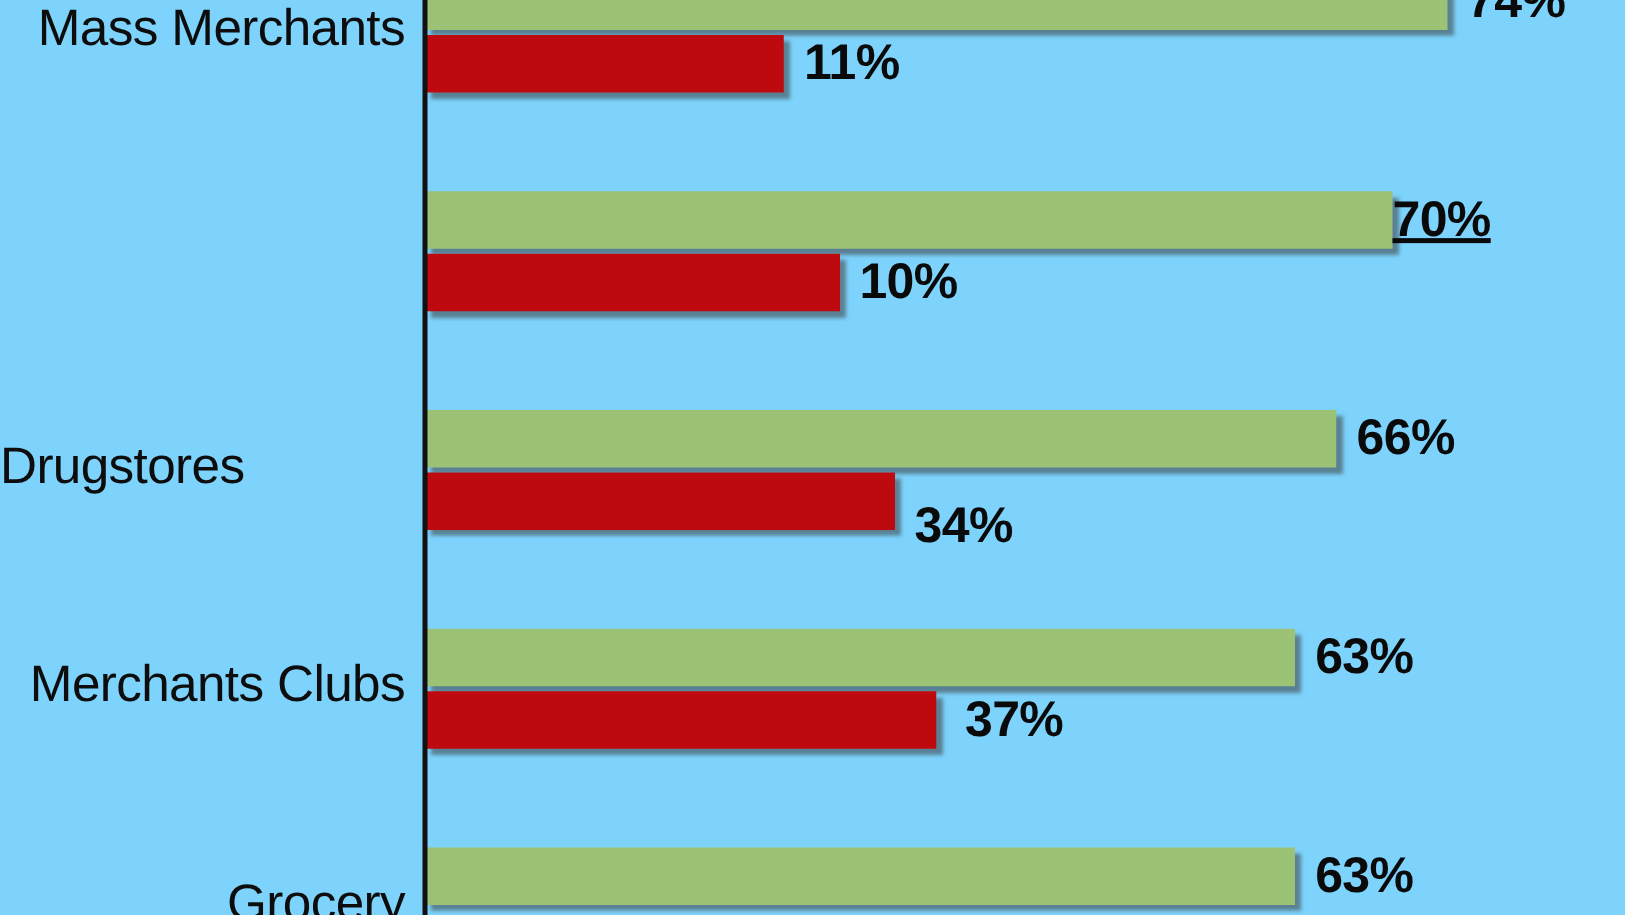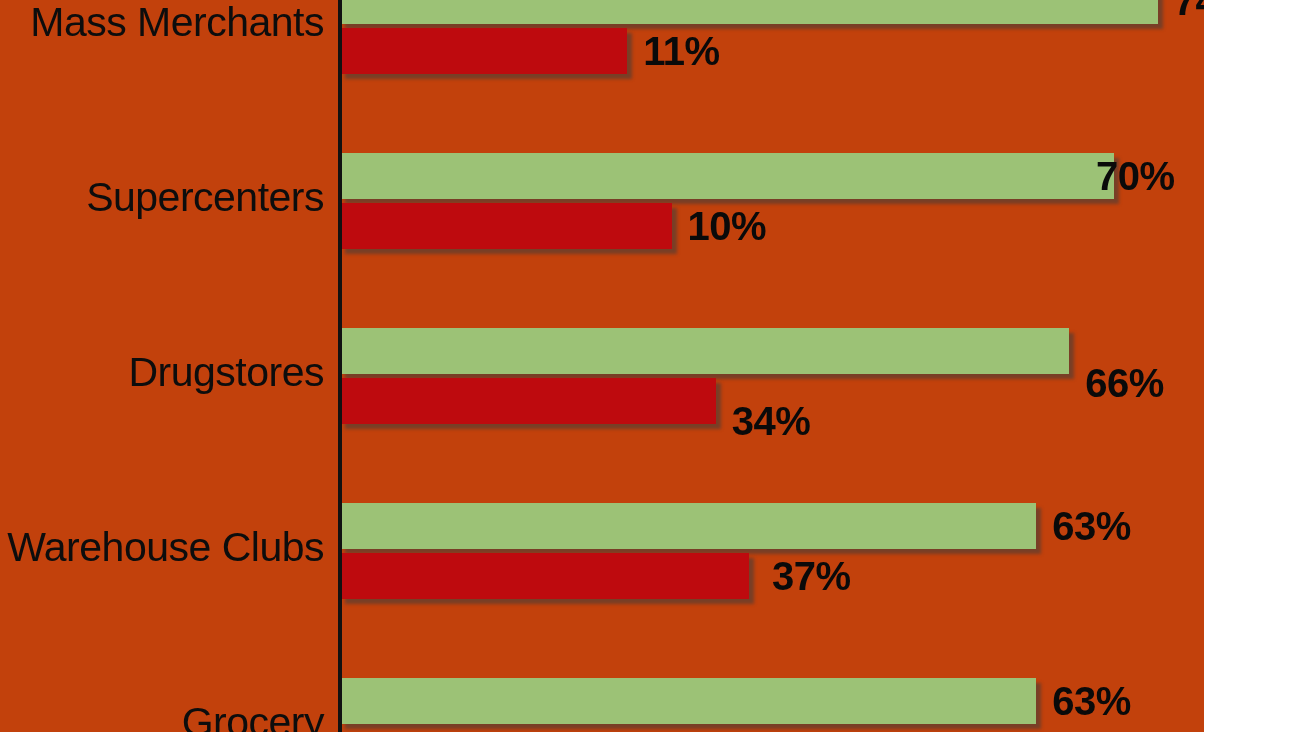--- a/index.html
+++ b/index.html
@@ -9,23 +9,23 @@
   }
   body {
     width: 1300px;
     height: 732px;
     overflow: hidden;
     font-family: "Liberation Sans", sans-serif;
   }
 
   #chart-root {
     position: relative;
-    width: 1204px;
+    width: 1300px;
     height: 732px;
-    background: #c2410c;
+    background: #7dd3fc;
     overflow: hidden;
   }
 
   
   #category-axis {
     position: absolute;
     left: 338px;
     top: 0px;
     width: 4px;
     height: 732px;
@@ -93,43 +93,42 @@
         <div class="bar-row" style="top: 0px; width: 962px;">
           <div class="bar green" style="width: 817.7px; background: rgb(156, 194, 118);"></div>
           <div class="value-label" style="left: 833.7px;">74%</div>
         </div>
         <div class="bar-row" style="top: 50px; width: 962px;">
           <div class="bar red" style="width: 287.3px; background: rgb(190, 10, 14);"></div>
           <div class="value-label" style="left: 303.3px;">11%</div>
         </div>
       </div>
       <div class="bar-group" style="top: 153px; height: 98px;">
-        <div class="category-label" style="left: 0px; width: 324px; text-align: right; top: 21px; transform: none;">Supercenters</div>
         <div class="bar-row" style="top: 0px; width: 962px;">
           <div class="bar green" style="width: 773.5px; background: rgb(156, 194, 118);"></div>
-          <div class="value-label" style="left: 756px;">70%</div>
+          <div class="value-label" style="left: 774px; text-decoration: underline;">70%</div>
         </div>
         <div class="bar-row" style="top: 50px; width: 962px;">
           <div class="bar red" style="width: 331.5px; background: rgb(190, 10, 14);"></div>
           <div class="value-label" style="left: 347.5px;">10%</div>
         </div>
       </div>
       <div class="bar-group" style="top: 328px; height: 98px;">
-        <div class="category-label" style="left: 0px; width: 324px; text-align: right; top: 21px; transform: none;">Drugstores</div>
+        <div class="category-label" style="left: 0px; width: 324px; text-align: left; top: 21px; transform: none;">Drugstores</div>
         <div class="bar-row" style="top: 0px; width: 962px;">
           <div class="bar green" style="width: 729.3px; background: rgb(156, 194, 118);"></div>
-          <div class="value-label" style="left: 745.3px; margin-top: 32px;">66%</div>
+          <div class="value-label" style="left: 745.3px;">66%</div>
         </div>
         <div class="bar-row" style="top: 50px; width: 962px;">
           <div class="bar red" style="width: 375.7px; background: rgb(190, 10, 14);"></div>
           <div class="value-label" style="left: 391.7px; margin-top: 20px;">34%</div>
         </div>
       </div>
       <div class="bar-group" style="top: 503px; height: 98px;">
-        <div class="category-label" style="left: 0px; width: 324px; text-align: right; top: 21px; transform: none;">Warehouse Clubs</div>
+        <div class="category-label" style="left: 0px; width: 324px; text-align: right; top: 21px; transform: none;">Merchants Clubs</div>
         <div class="bar-row" style="top: 0px; width: 962px;">
           <div class="bar green" style="width: 696.15px; background: rgb(156, 194, 118);"></div>
           <div class="value-label" style="left: 712.15px;">63%</div>
         </div>
         <div class="bar-row" style="top: 50px; width: 962px;">
           <div class="bar red" style="width: 408.85px; background: rgb(190, 10, 14);"></div>
           <div class="value-label" style="left: 432px;">37%</div>
         </div>
       </div>
       <div class="bar-group" style="top: 678px; height: 98px;">

